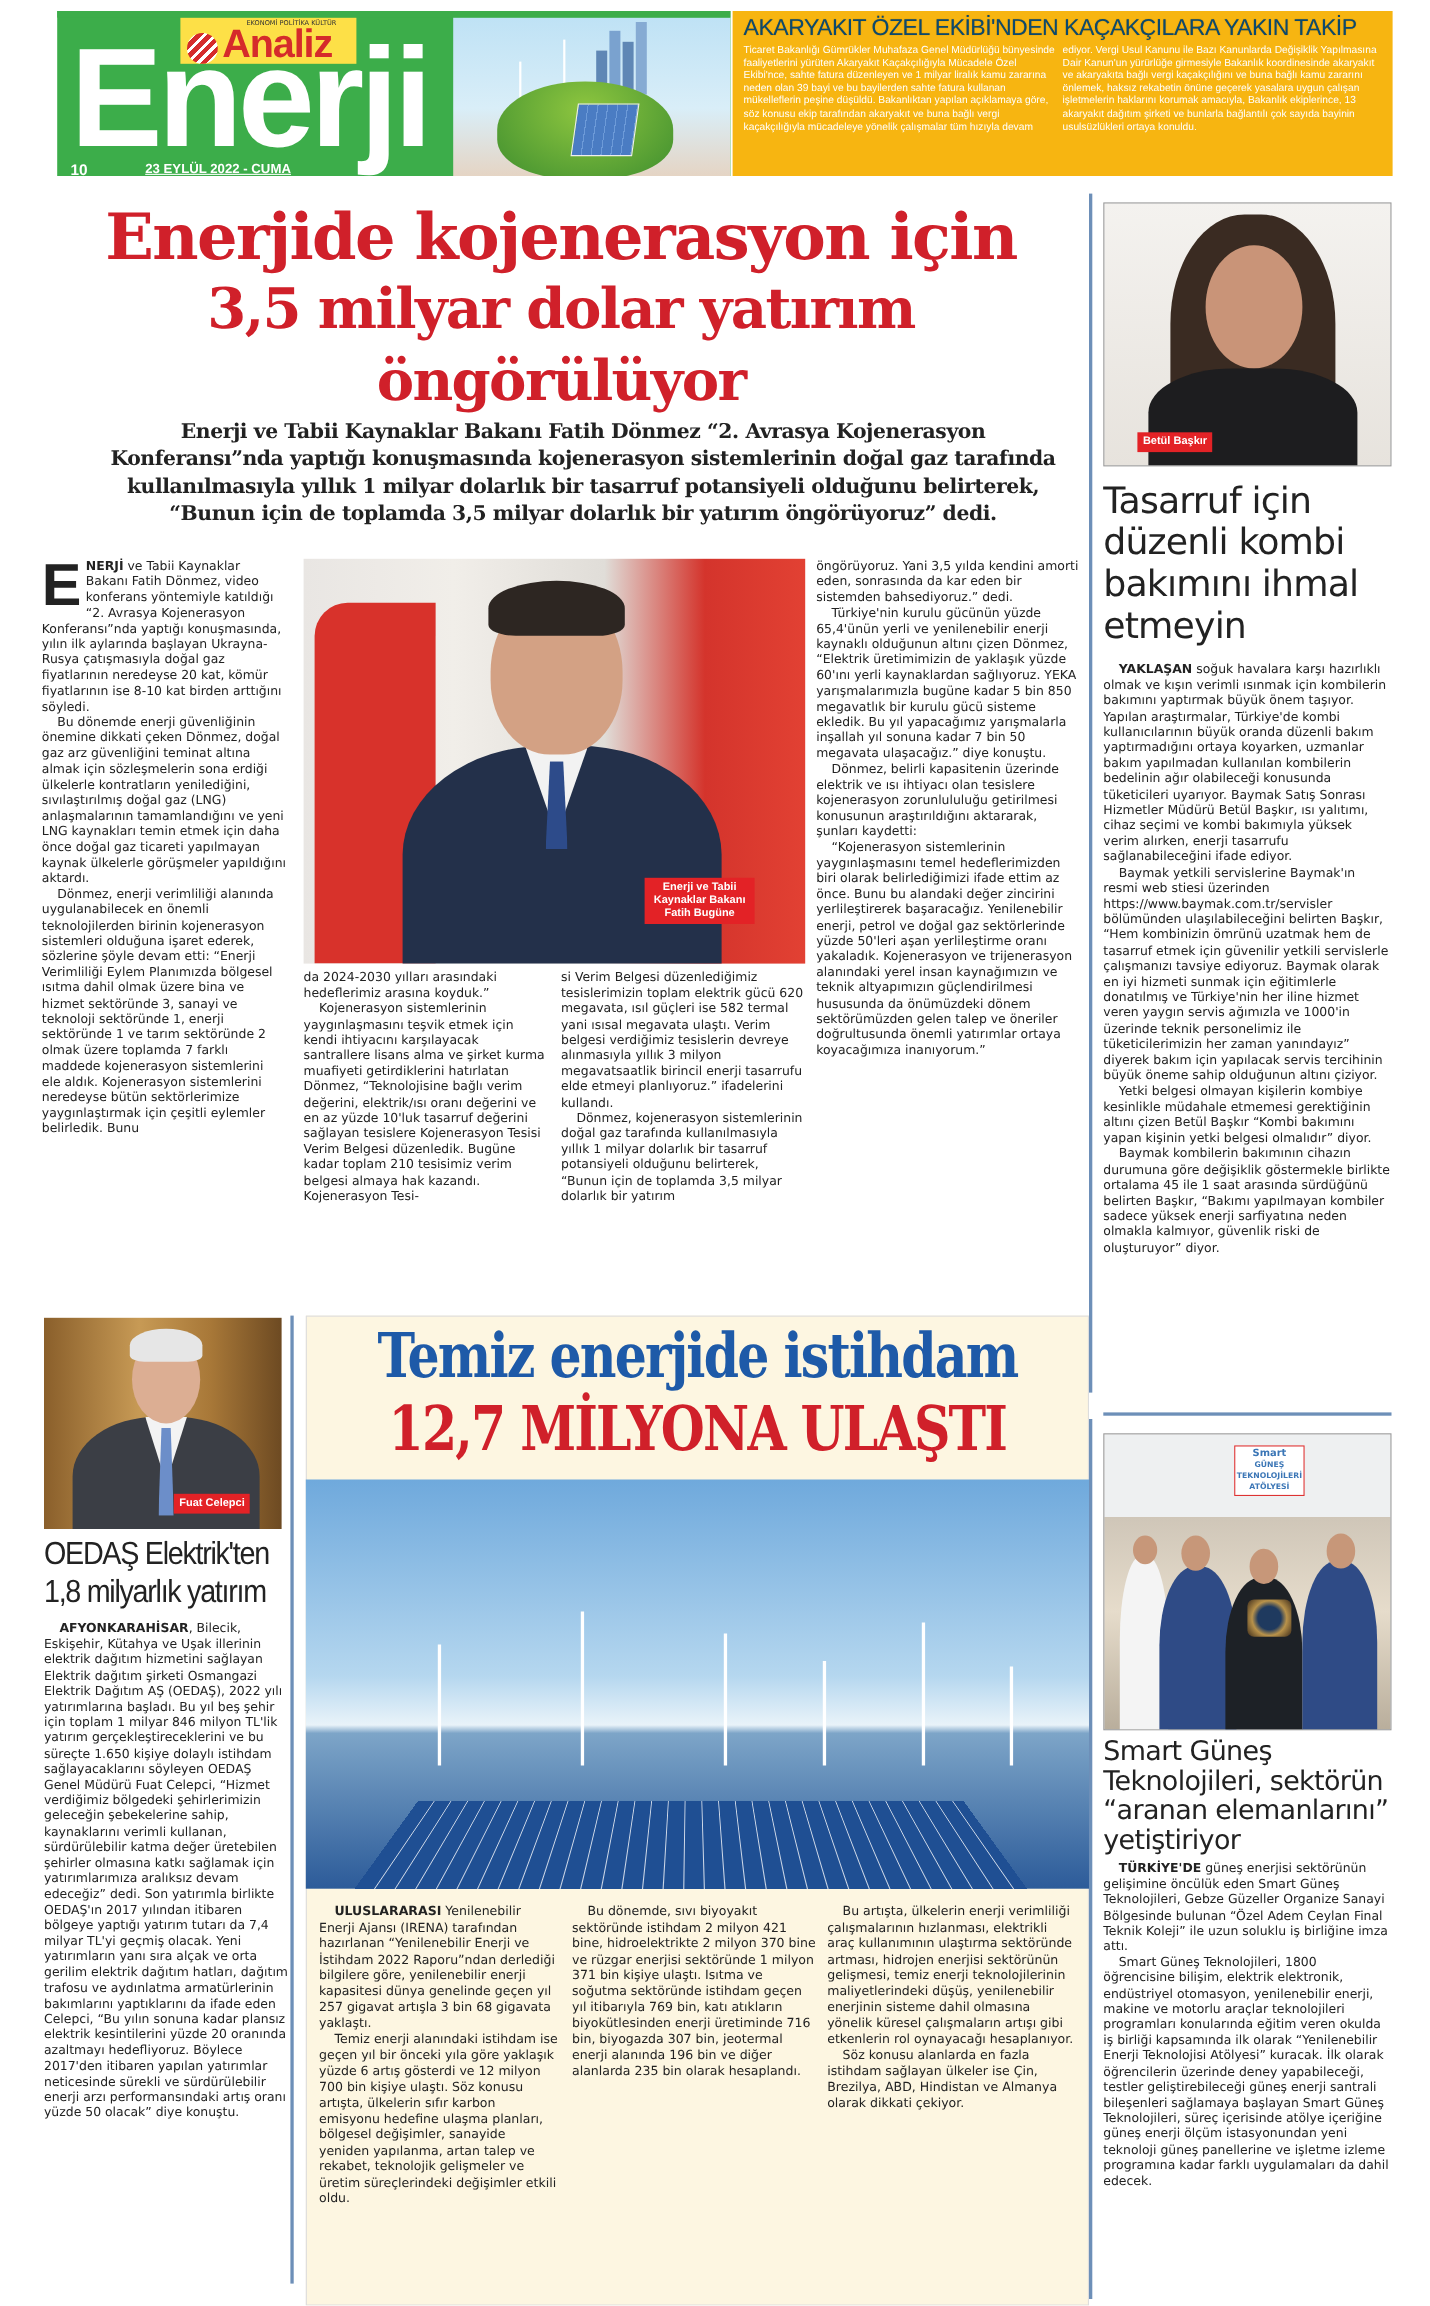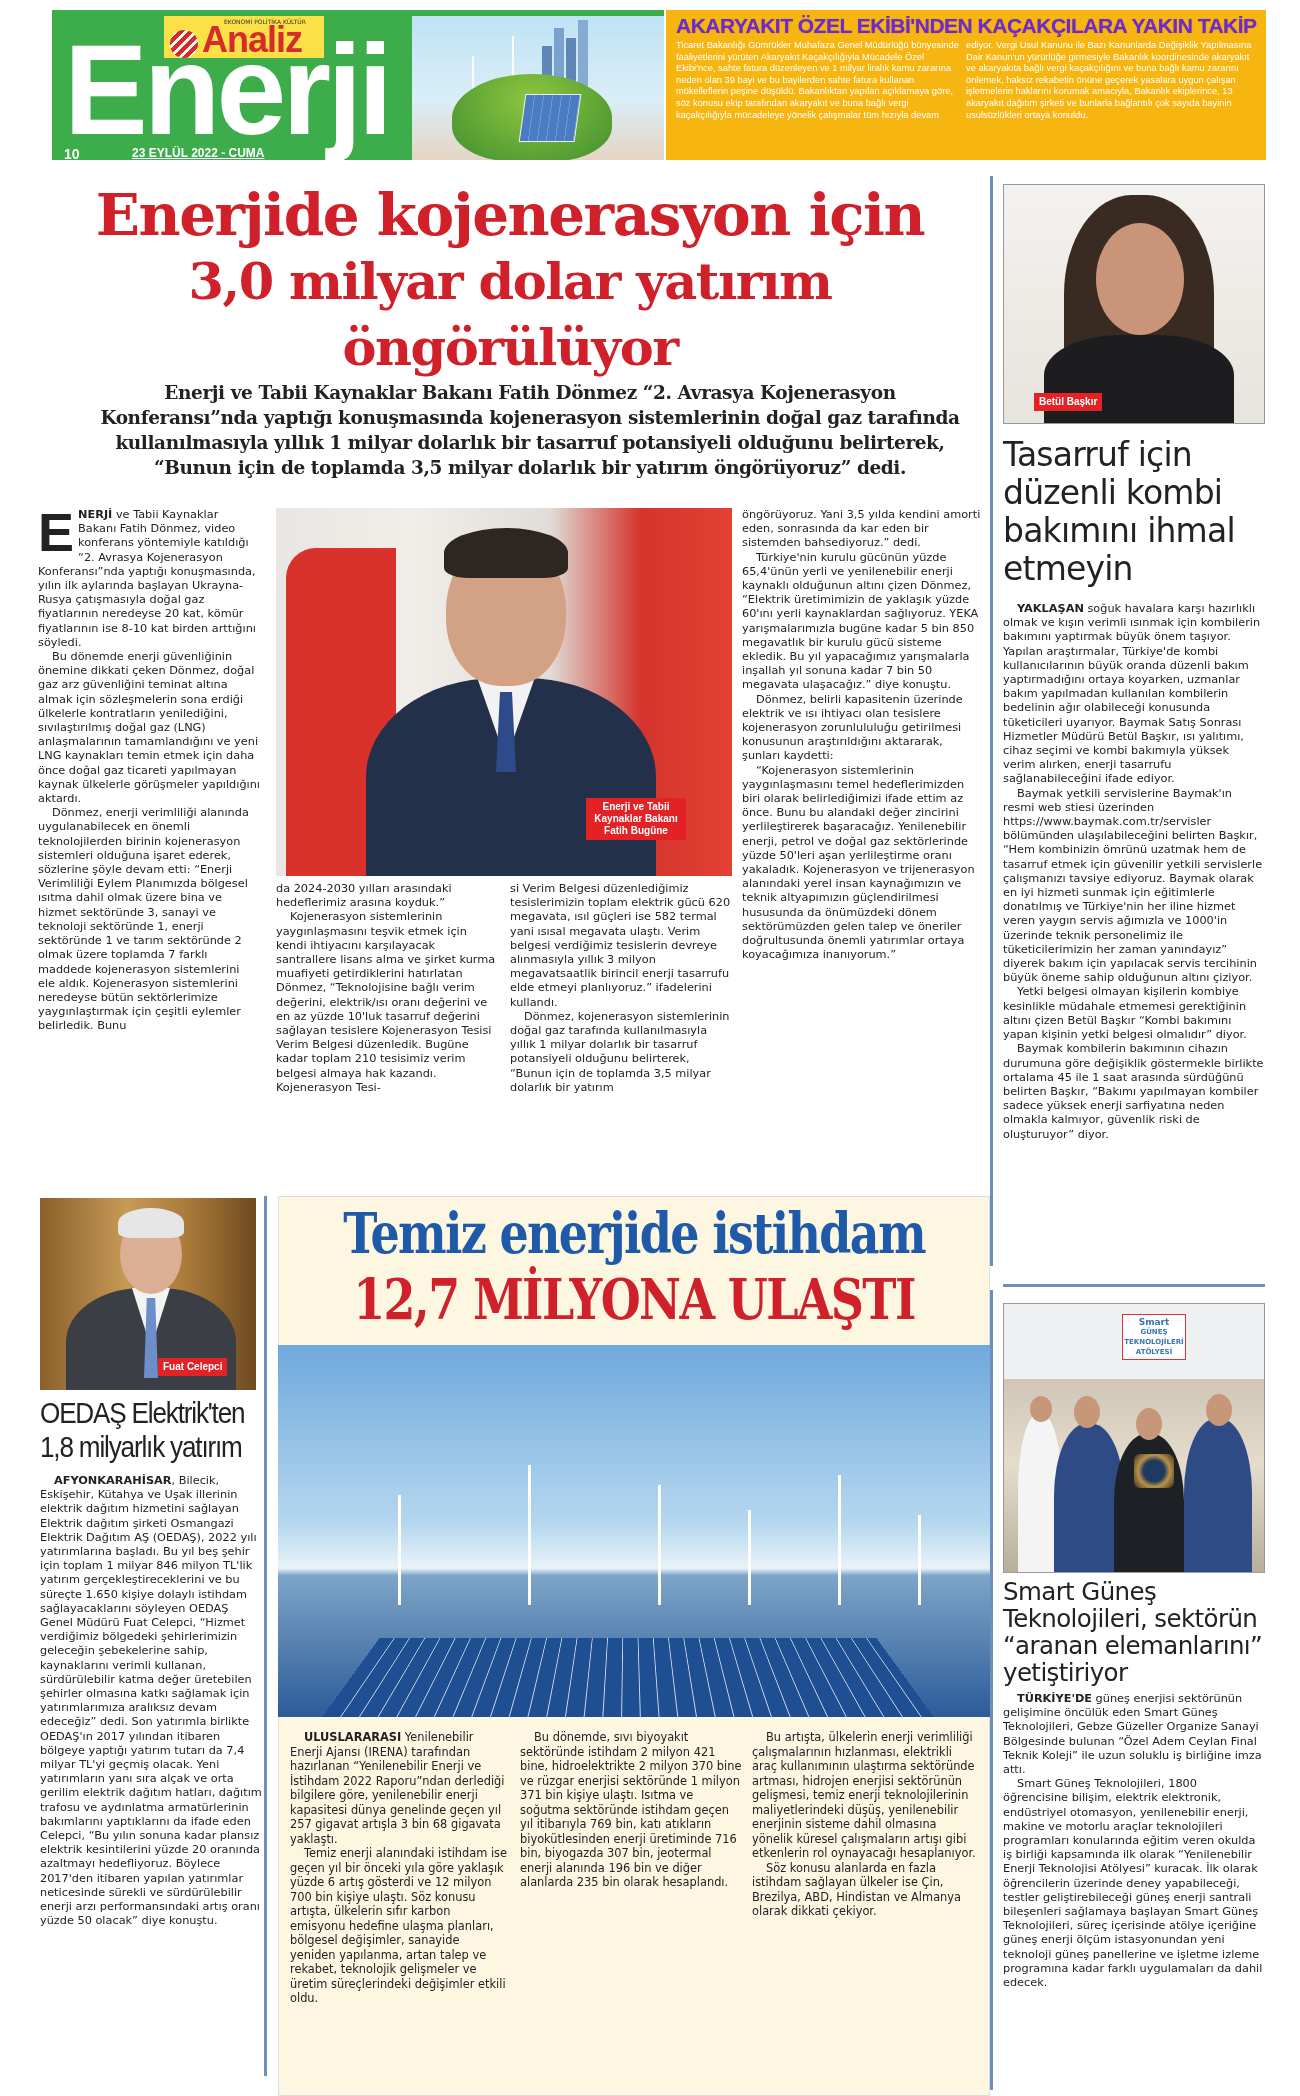--- a/index.html
+++ b/index.html
@@ -14,21 +14,21 @@
 #mast-enerji{left:12px;top:10px;font-family:"Liberation Sans",sans-serif;font-weight:bold;font-size:128px;color:#fff;letter-spacing:-4px;line-height:1;transform:scaleX(0.98);transform-origin:left}
 #mast-page{left:12px;top:130px;font-family:"Liberation Sans",sans-serif;font-weight:bold;font-size:14px;color:#fff}
 #mast-date{left:80px;top:130px;font-family:"Liberation Sans",sans-serif;font-weight:bold;font-size:12px;color:#fff;text-decoration:underline}
 #mast-art{left:360px;top:0;width:252px;height:150px;background:linear-gradient(180deg,#bfe2f5 0%,#d9eef8 55%,#e6d2bf 100%)}
 #mast-art .globe{position:absolute;left:40px;top:58px;width:160px;height:88px;border-radius:50% 50% 40% 40%;background:radial-gradient(ellipse at 50% 30%,#8ec63f,#3f8f2f)}
 #mast-art .panel{position:absolute;left:110px;top:78px;width:56px;height:48px;background:repeating-linear-gradient(90deg,#4a7cc3 0 8px,#6c9ad8 8px 9px);transform:skewX(-8deg);border:1px solid #eee}
 #mast-art .bld{position:absolute;bottom:80px;width:10px;background:#5f87b5}
 #mast-art .turb{position:absolute;width:2px;background:#fff}
 
 #yellowbox{left:666px;top:10px;width:600px;height:150px;background:#f7b511;padding:4px 10px}
-#yb-title{font-family:"Liberation Sans",sans-serif;font-weight:bold;font-size:21px;color:#6d28d9;letter-spacing:-0.5px;white-space:nowrap;line-height:24px;text-shadow:0 0 1px #b37a00}
+#yb-title{font-family:"Liberation Sans",sans-serif;font-weight:normal;font-size:21px;color:#0c4a6e;letter-spacing:-0.5px;white-space:nowrap;line-height:24px;text-shadow:0 0 1px #b37a00}
 #yb-cols{display:flex;margin-top:2px}
 #yb-cols p{flex:1;font-family:"Liberation Sans",sans-serif;font-size:9.3px;line-height:11.6px;color:#fff}
 
 #headline{left:40px;top:182px;width:940px;text-align:center;font-family:"DejaVu Serif",serif;font-weight:bold;color:#d0202a;letter-spacing:-1.5px}
 #headline .l1{font-size:58px;line-height:66px}
 #headline .l2{font-size:51px;line-height:66px}
 #spot{left:90px;top:380px;width:880px;text-align:center;font-family:"DejaVu Serif",serif;font-weight:bold;font-size:18.5px;line-height:25px;color:#222;letter-spacing:-0.4px}
 .body{font-family:"DejaVu Sans",sans-serif;font-size:11.3px;line-height:14.2px;color:#222}
 .body p{text-indent:14px}
 .body p.noind{text-indent:0}
@@ -110,21 +110,21 @@
 <div id="yellowbox" class="abs">
   <div id="yb-title">AKARYAKIT ÖZEL EKİBİ'NDEN KAÇAKÇILARA YAKIN TAKİP</div>
   <div id="yb-cols">
     <p>Ticaret Bakanlığı Gümrükler Muhafaza Genel Müdürlüğü bünyesinde faaliyetlerini yürüten Akaryakıt Kaçakçılığıyla Mücadele Özel Ekibi'nce, sahte fatura düzenleyen ve 1 milyar liralık kamu zararına neden olan 39 bayi ve bu bayilerden sahte fatura kullanan mükelleflerin peşine düşüldü. Bakanlıktan yapılan açıklamaya göre, söz konusu ekip tarafından akaryakıt ve buna bağlı vergi kaçakçılığıyla mücadeleye yönelik çalışmalar tüm hızıyla devam</p>
     <p>ediyor. Vergi Usul Kanunu ile Bazı Kanunlarda Değişiklik Yapılmasına Dair Kanun'un yürürlüğe girmesiyle Bakanlık koordinesinde akaryakıt ve akaryakıta bağlı vergi kaçakçılığını ve buna bağlı kamu zararını önlemek, haksız rekabetin önüne geçerek yasalara uygun çalışan işletmelerin haklarını korumak amacıyla, Bakanlık ekiplerince, 13 akaryakıt dağıtım şirketi ve bunlarla bağlantılı çok sayıda bayinin usulsüzlükleri ortaya konuldu.</p>
   </div>
 </div>
 
 <div id="headline" class="abs">
   <div class="l1">Enerjide kojenerasyon için</div>
-  <div class="l2">3,0 milyar dolar yatırım öngörülüyor</div>
+  <div class="l2">3,5 milyar dolar yatırım öngörülüyor</div>
 </div>
 <div id="spot" class="abs">Enerji ve Tabii Kaynaklar Bakanı Fatih Dönmez “2. Avrasya Kojenerasyon Konferansı”nda yaptığı konuşmasında kojenerasyon sistemlerinin doğal gaz tarafında kullanılmasıyla yıllık 1 milyar dolarlık bir tasarruf potansiyeli olduğunu belirterek, “Bunun için de toplamda 3,5 milyar dolarlık bir yatırım öngörüyoruz” dedi.</div>
 
 <div id="c1" class="col body">
   <p class="noind"><span class="dropcap">E</span><b>NERJİ</b><span> ve Tabii Kaynaklar Bakanı Fatih Dönmez, video konferans yöntemiyle katıldığı “2. Avrasya Kojenerasyon Konferansı”nda yaptığı konuşmasında, yılın ilk aylarında başlayan Ukrayna-Rusya çatışmasıyla doğal gaz fiyatlarının neredeyse 20 kat, kömür fiyatlarının ise 8-10 kat birden arttığını söyledi.</span></p>
   <p>Bu dönemde enerji güvenliğinin önemine dikkati çeken Dönmez, doğal gaz arz güvenliğini teminat altına almak için sözleşmelerin sona erdiği ülkelerle kontratların yenilediğini, sıvılaştırılmış doğal gaz (LNG) anlaşmalarının tamamlandığını ve yeni LNG kaynakları temin etmek için daha önce doğal gaz ticareti yapılmayan kaynak ülkelerle görüşmeler yapıldığını aktardı.</p>
   <p>Dönmez, enerji verimliliği alanında uygulanabilecek en önemli teknolojilerden birinin kojenerasyon sistemleri olduğuna işaret ederek, sözlerine şöyle devam etti: “Enerji Verimliliği Eylem Planımızda bölgesel ısıtma dahil olmak üzere bina ve hizmet sektöründe 3, sanayi ve teknoloji sektöründe 1, enerji sektöründe 1 ve tarım sektöründe 2 olmak üzere toplamda 7 farklı maddede kojenerasyon sistemlerini ele aldık. Kojenerasyon sistemlerini neredeyse bütün sektörlerimize yaygınlaştırmak için çeşitli eylemler belirledik. Bunu</p>
 </div>
 
 <div id="minister-photo" class="abs">

